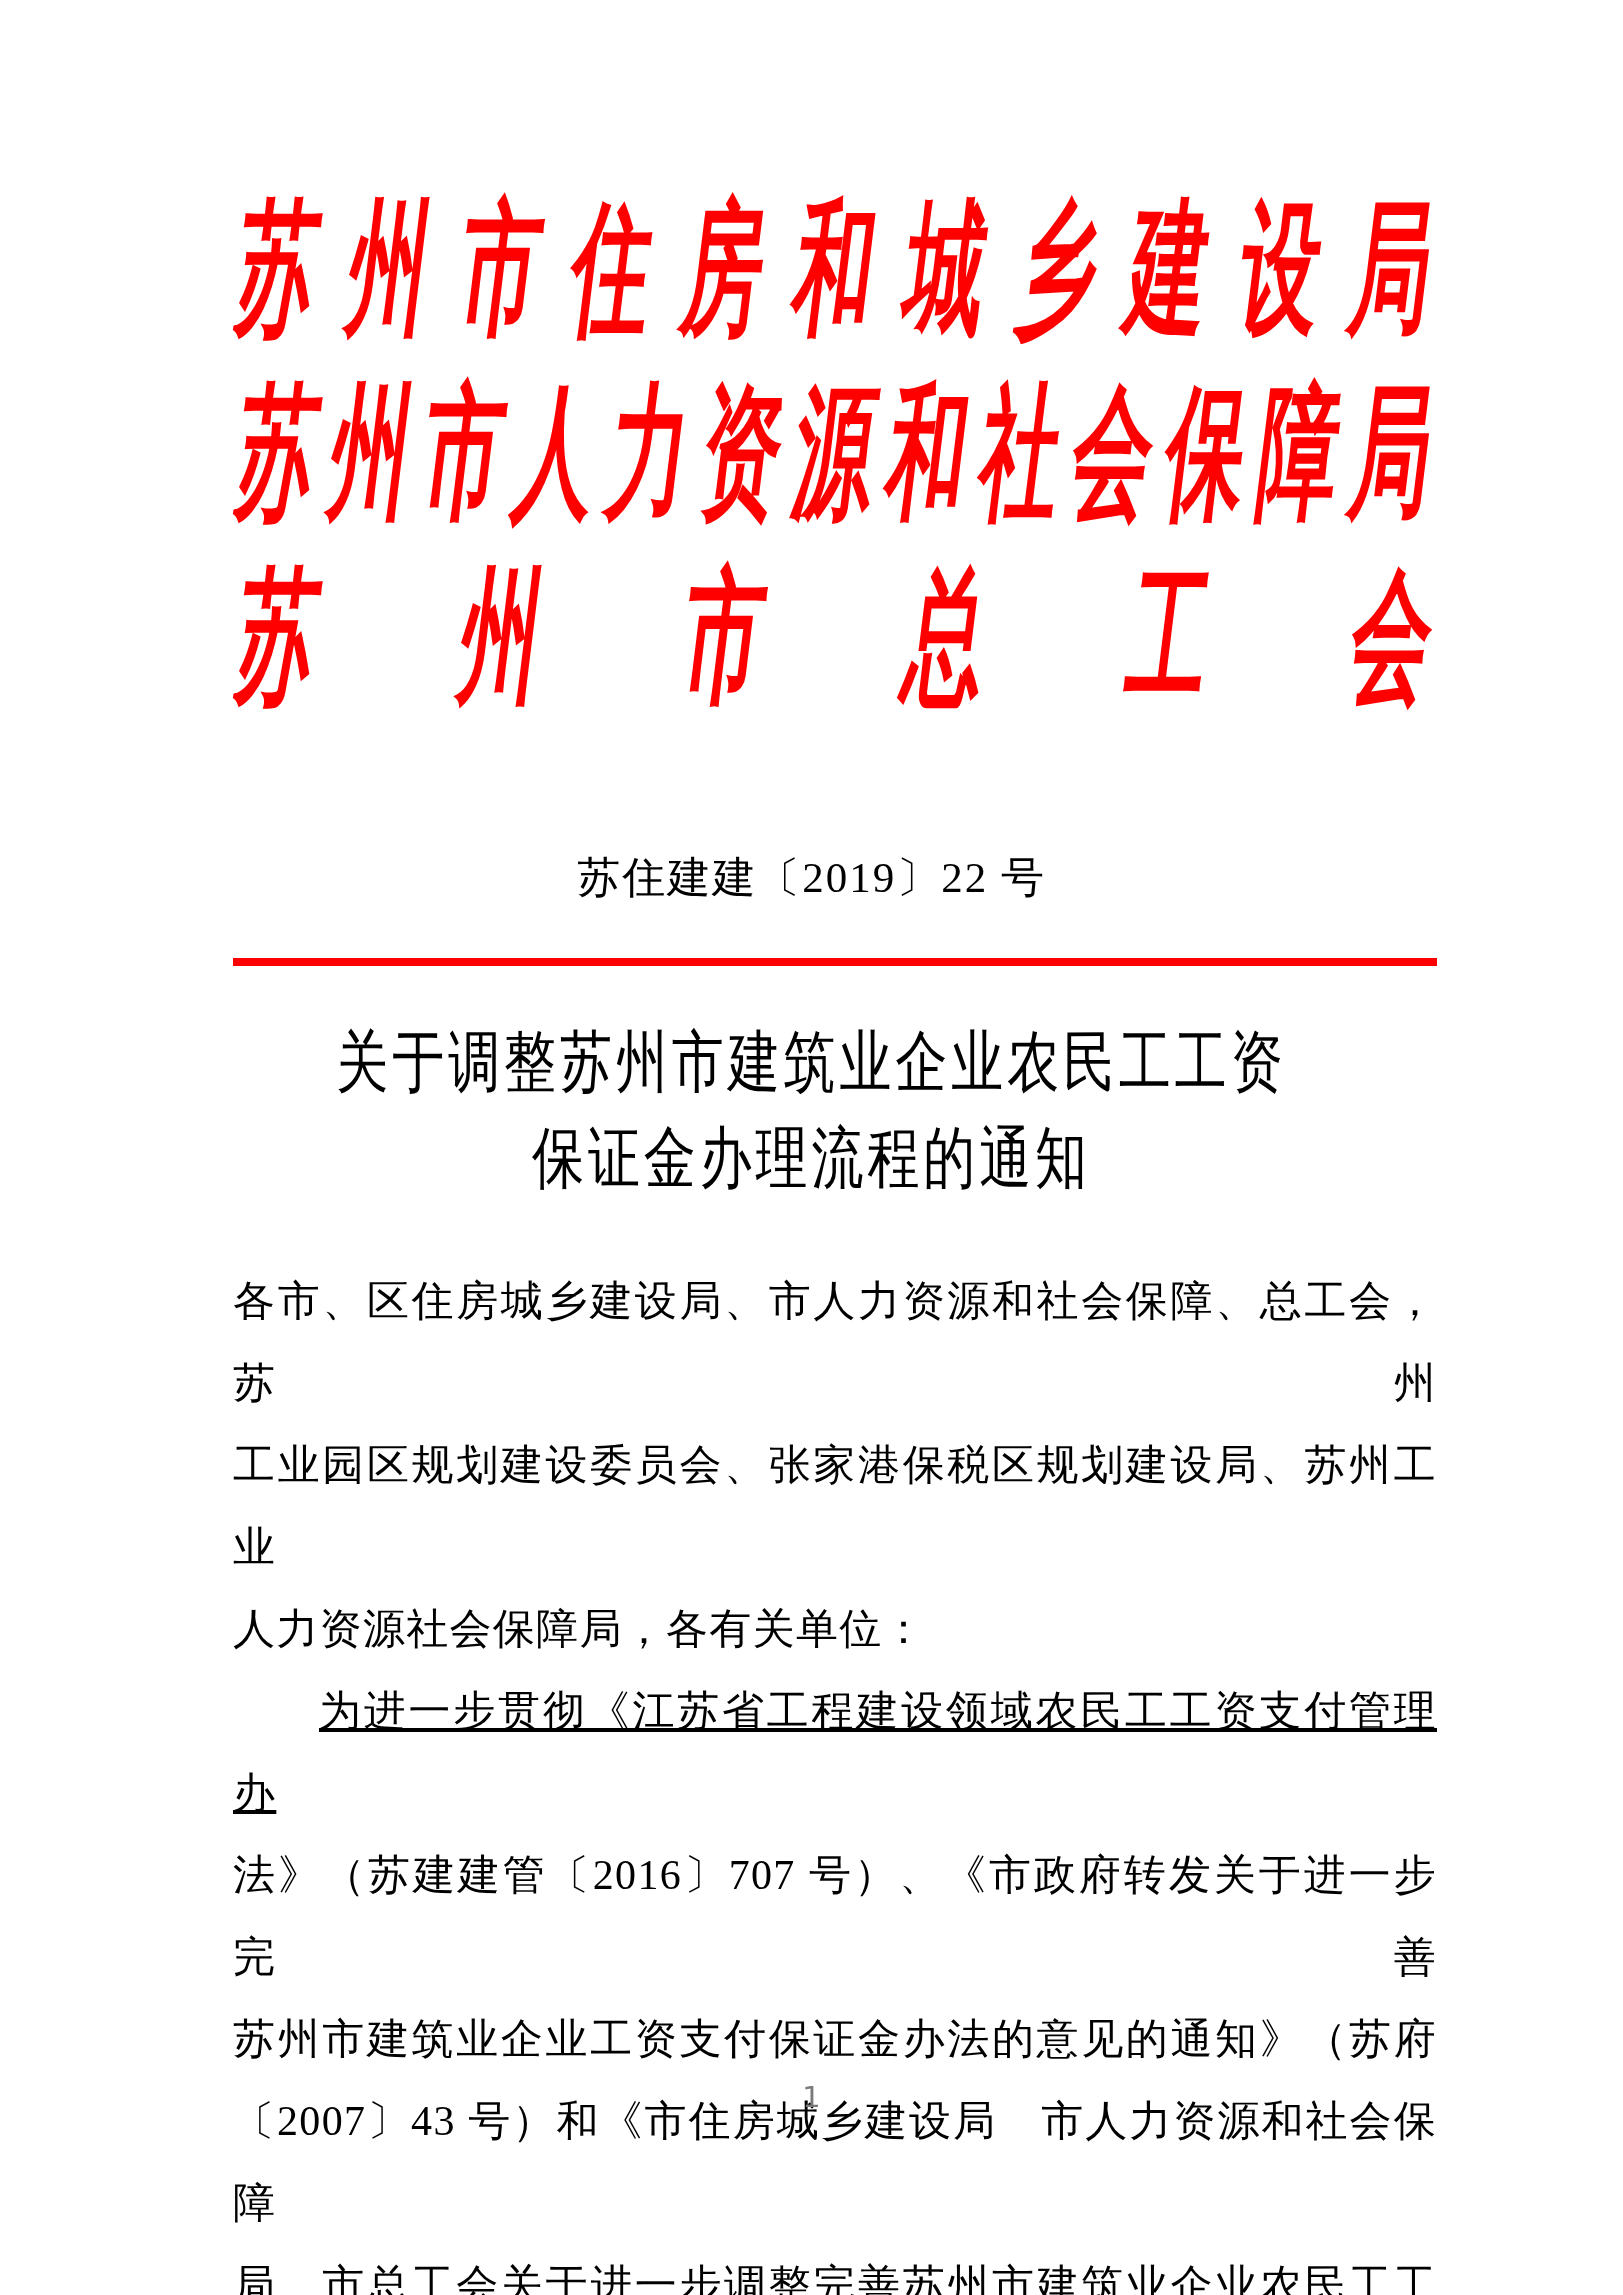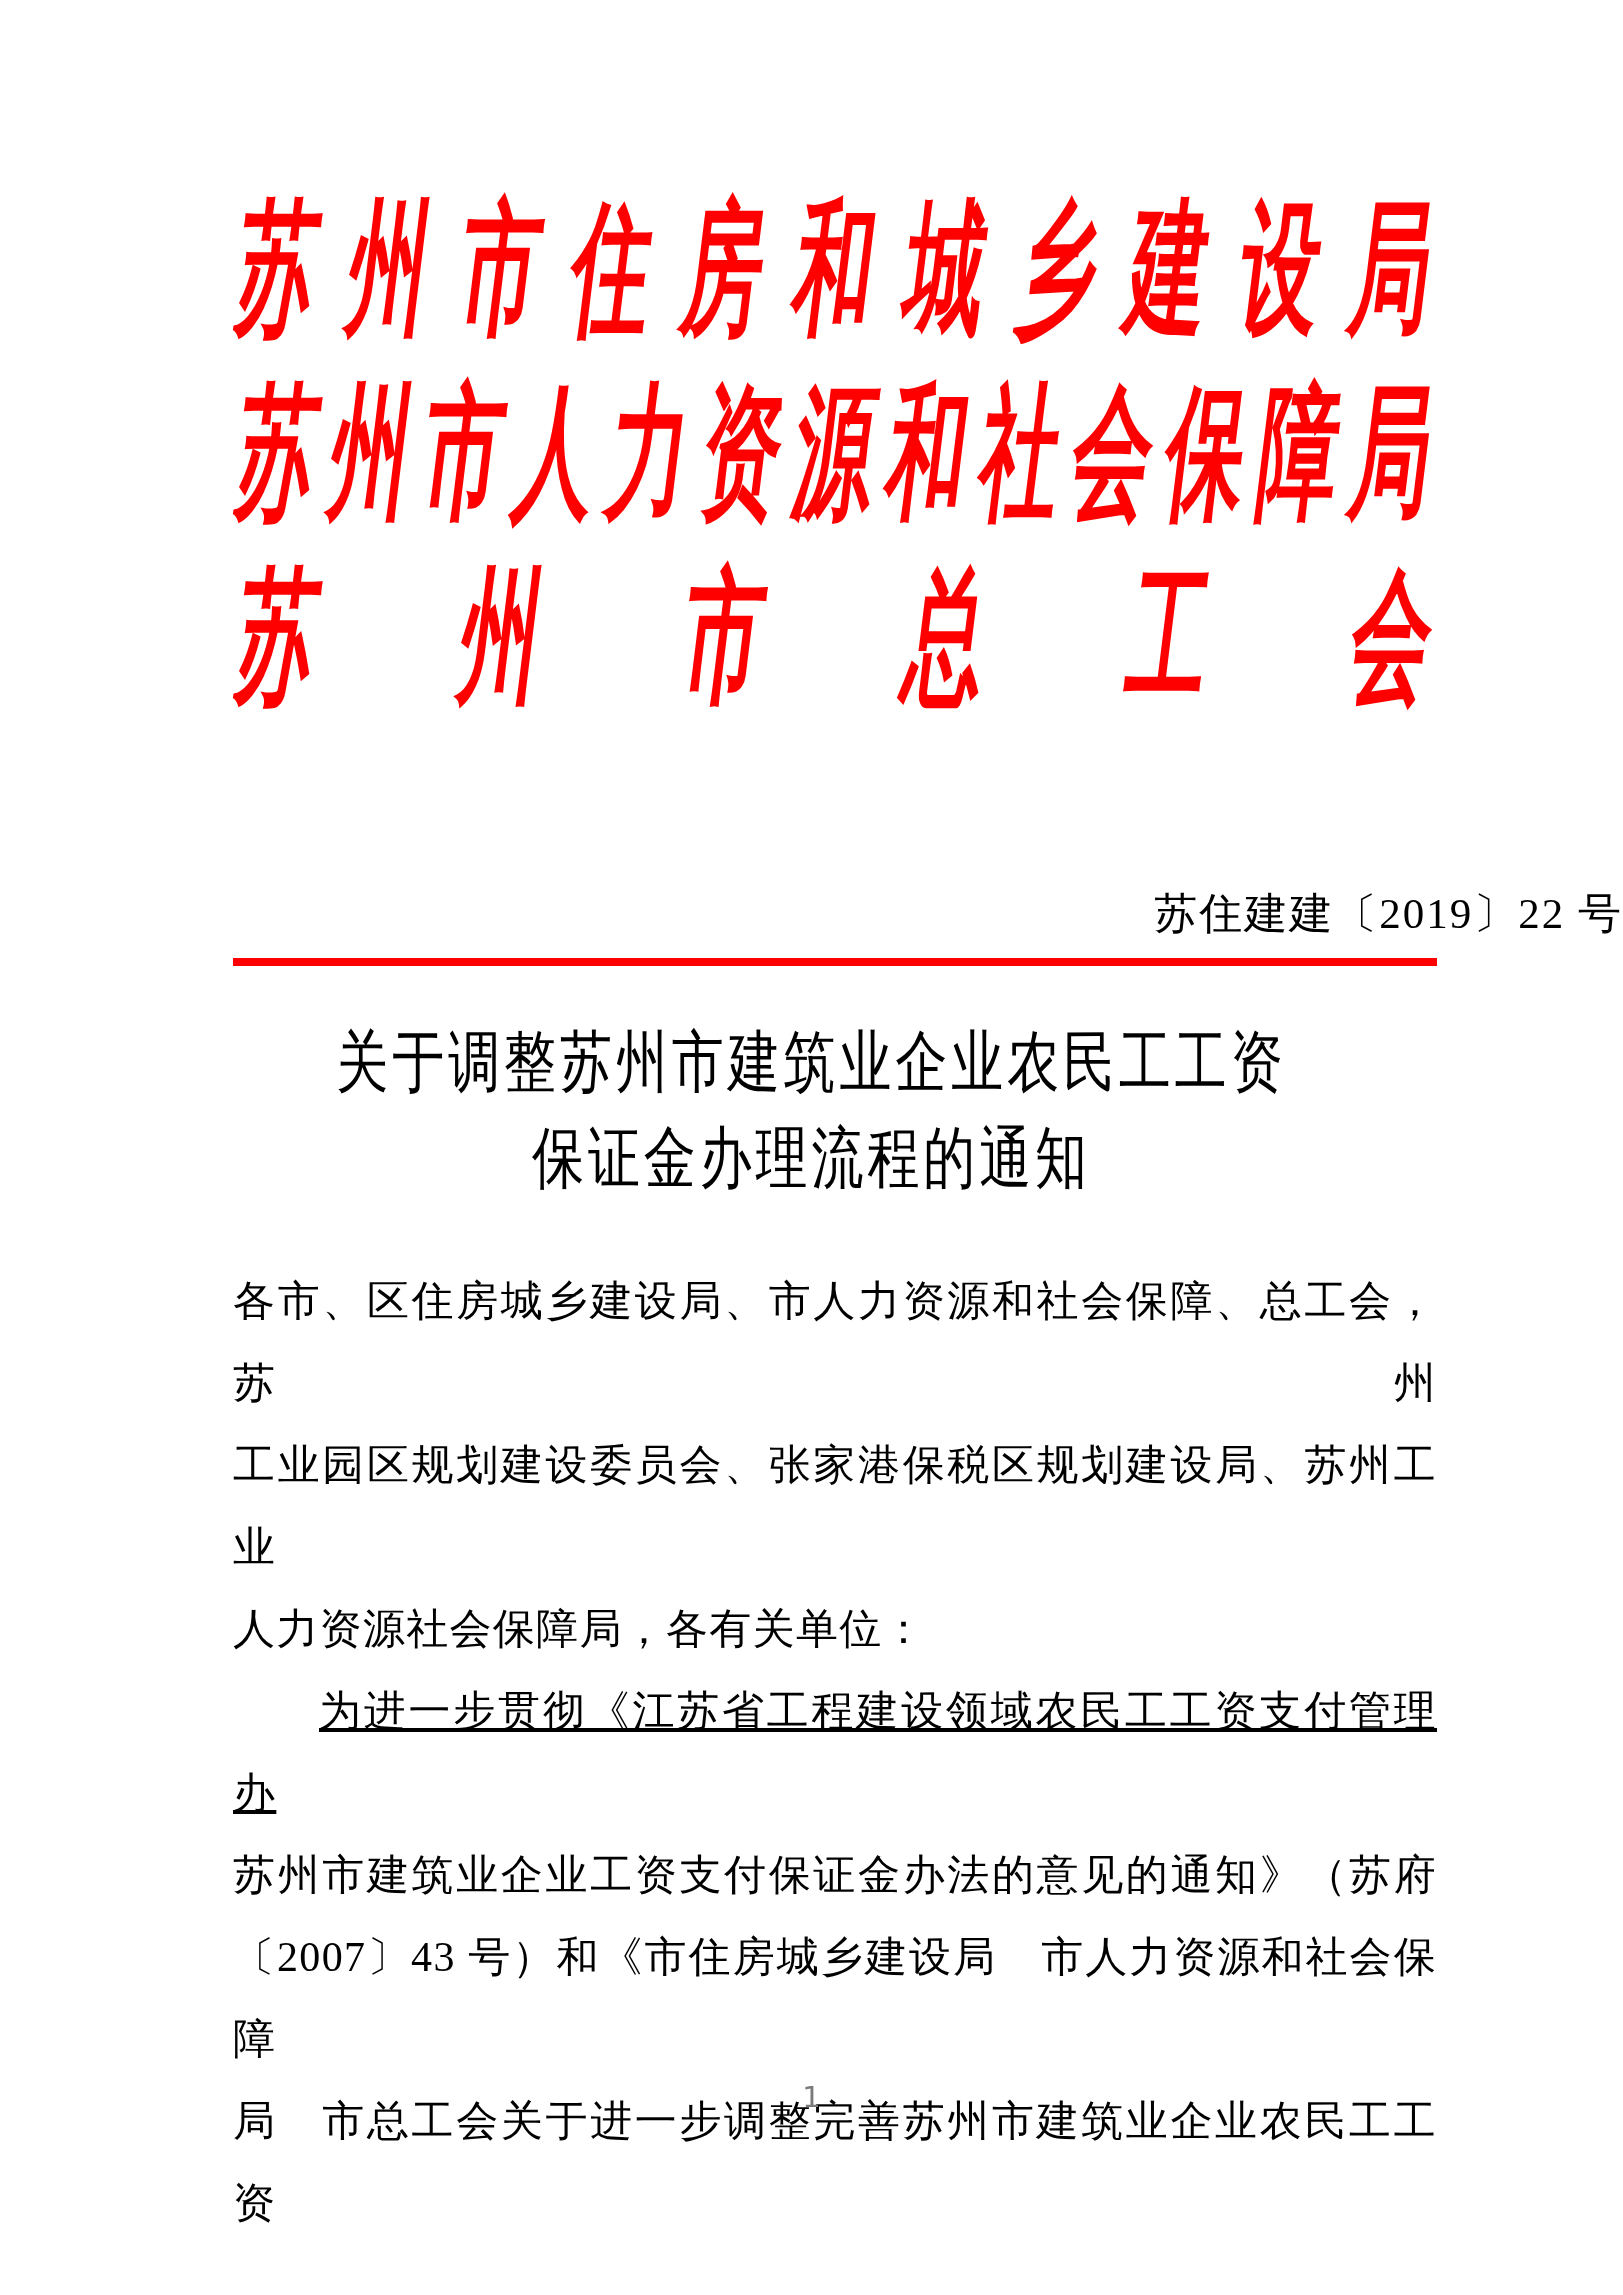--- a/index.html
+++ b/index.html
@@ -26,22 +26,22 @@
     font-size:90px;line-height:184px;
     font-weight:bold;
     color:var(--header-red,#ff0000);
     transform:skewX(-7deg) scale(0.88,1.62);
     transform-origin:50% 50%;
     text-align:center;
     white-space:pre;
   }
   
   .doc-number{
-    position:absolute;left:0;top:888px;width:100%;
-    text-align:right;
+    position:absolute;left:0;top:852px;width:100%;
+    text-align:center;
     font-size:43px;line-height:52px;letter-spacing:2px;
     white-space:nowrap;
   }
   
   .red-rule{
     position:absolute;left:233px;top:958px;width:1204px;height:7.9px;
     background:var(--rule-red,#ff0000);
   }
   
   .title-block{
@@ -135,20 +135,21 @@
   <div class="title-line">关于调整苏州市建筑业企业农民工工资</div>
       <div class="title-line">保证金办理流程的通知</div>
     </div>
 
   <div class="body-block">
 
   <div class="body-line just">各市、区住房城乡建设局、市人力资源和社会保障、总工会，苏州</div>
       <div class="body-line just">工业园区规划建设委员会、张家港保税区规划建设局、苏州工业</div>
       <div class="body-line">人力资源社会保障局，各有关单位：</div>
       <div class="body-line just indent">为进一步贯彻《江苏省工程建设领域农民工工资支付管理办</div>
+      <div class="body-line just">法》（苏建建管〔2016〕707 号）、《市政府转发关于进一步完善</div>
       <div class="body-line just">苏州市建筑业企业工资支付保证金办法的意见的通知》（苏府</div>
       <div class="body-line just">〔2007〕43 号）和《市住房城乡建设局　市人力资源和社会保障</div>
       <div class="body-line just">局　市总工会关于进一步调整完善苏州市建筑业企业农民工工资</div>
     </div>
 
   <div class="page-number">1</div>
 
 </div>
 
 

